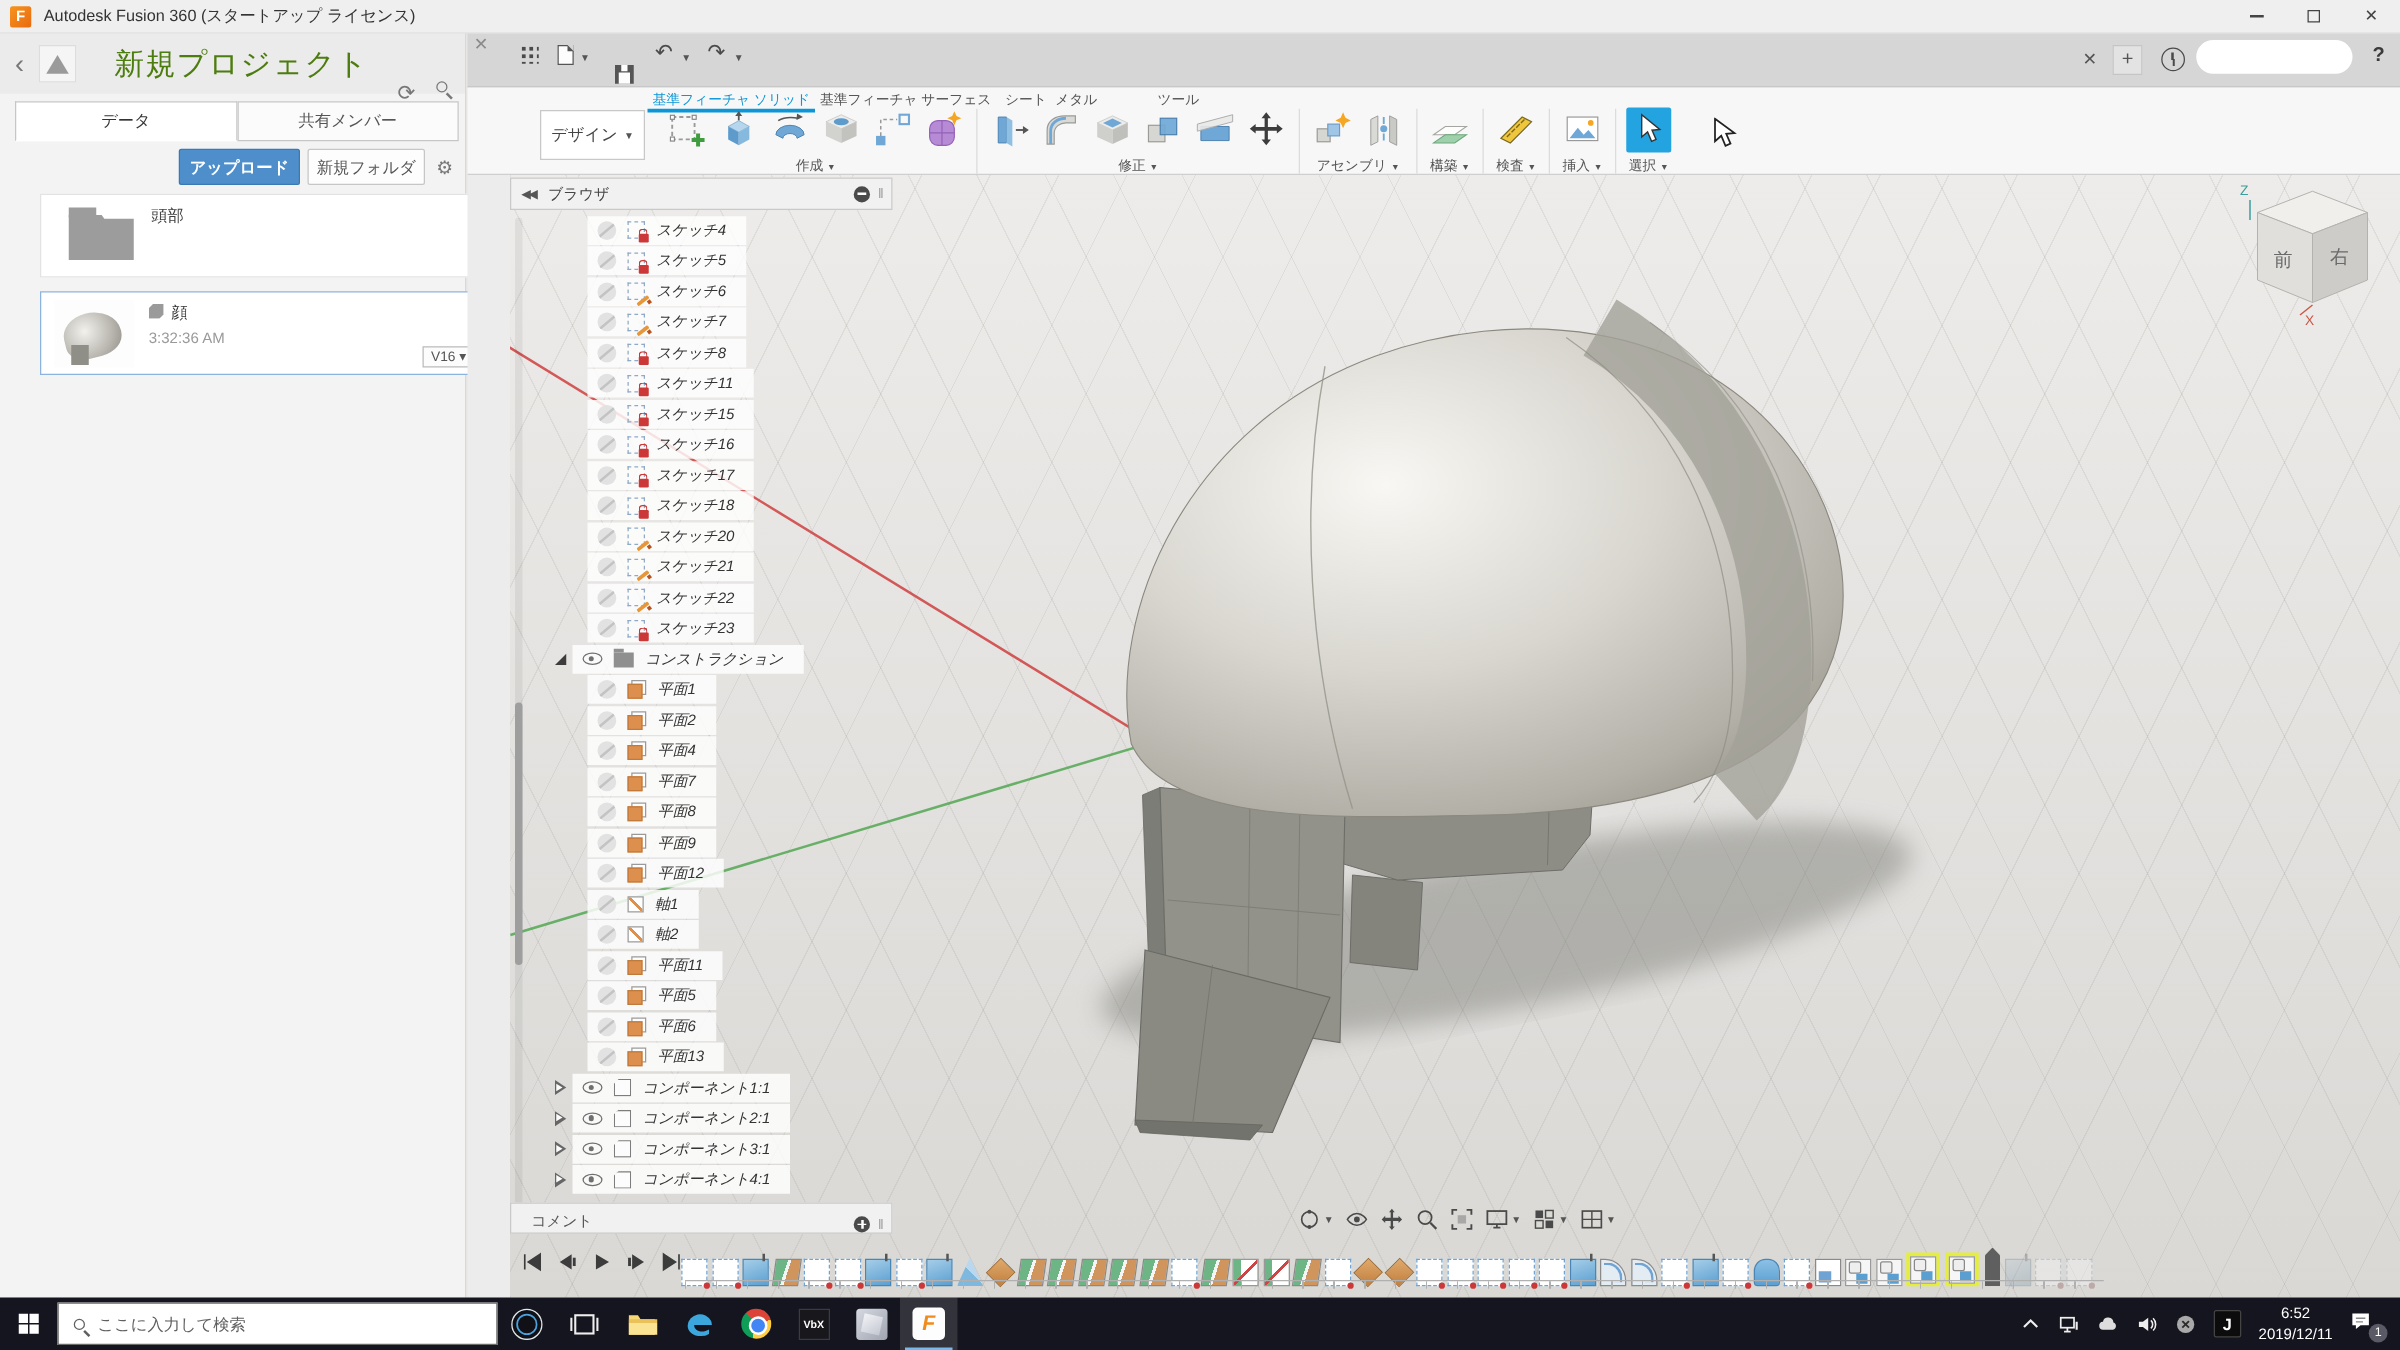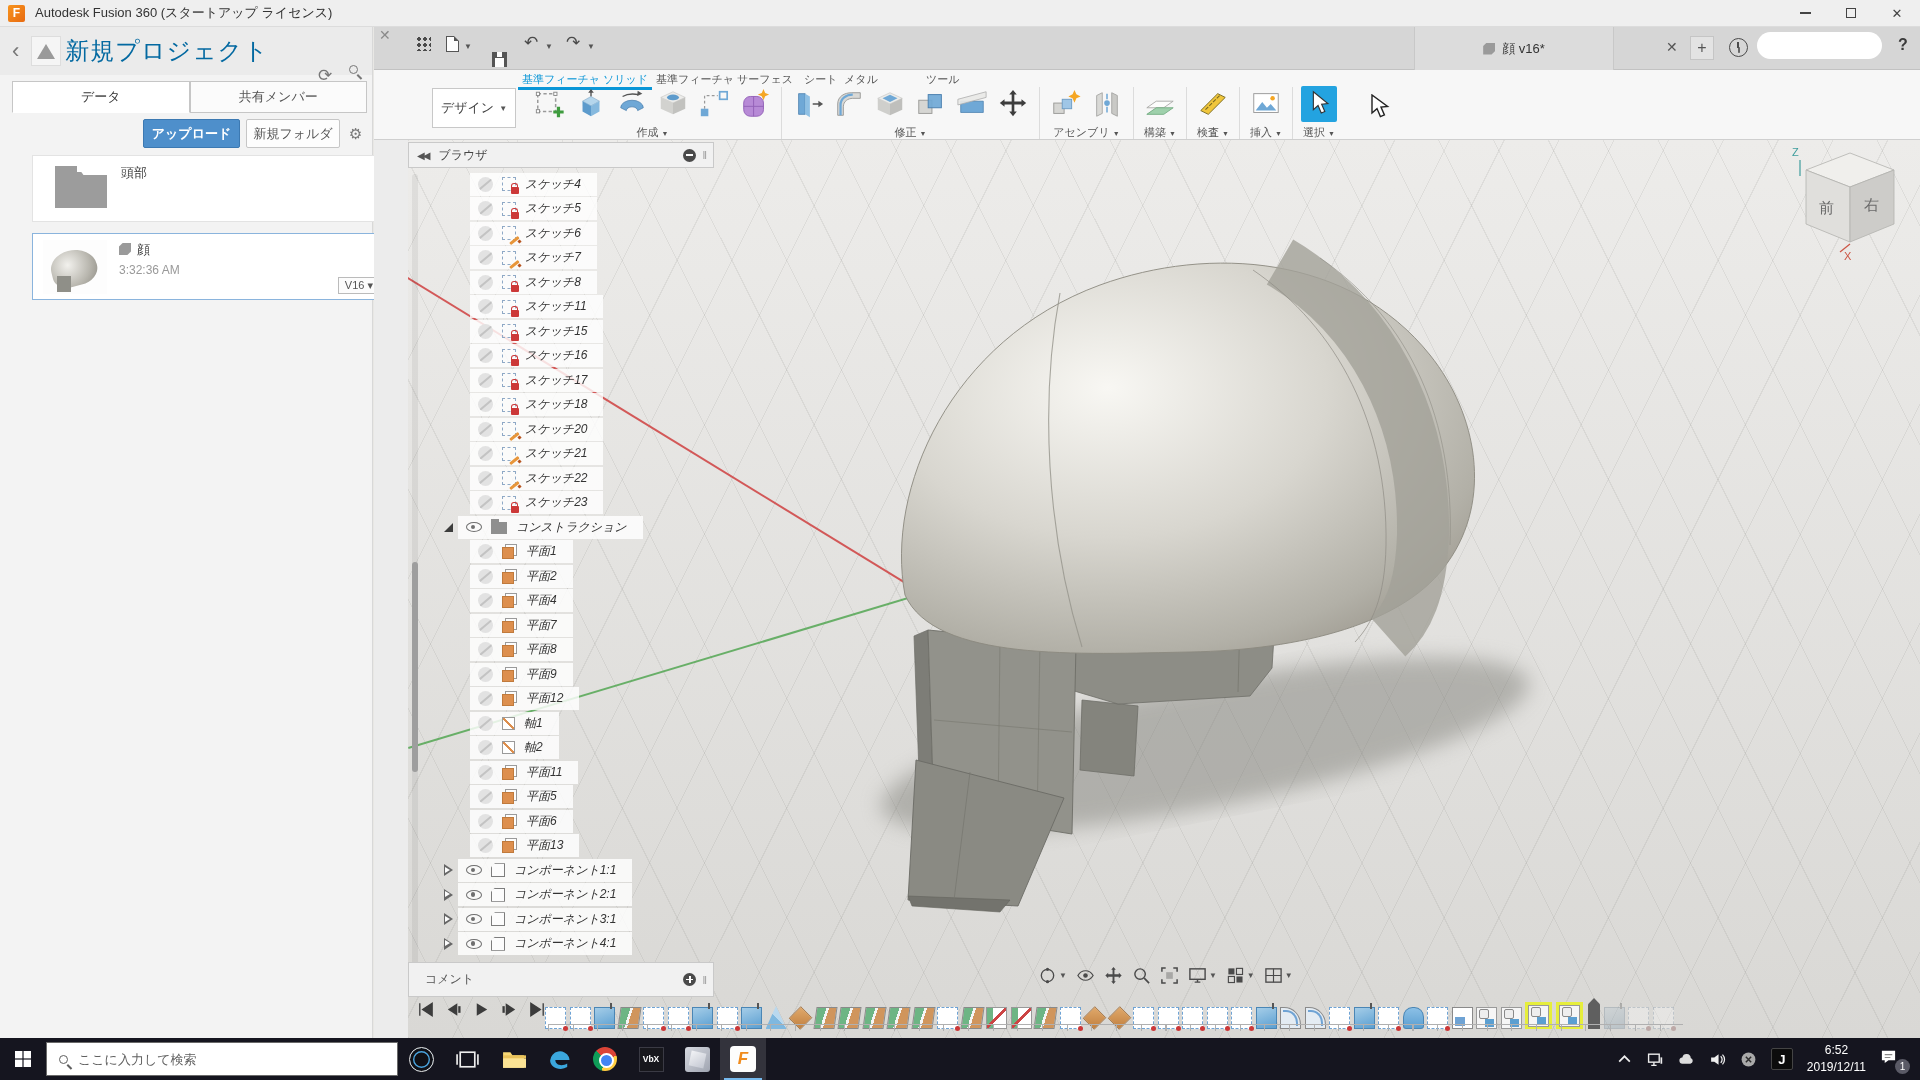--- a/index.html
+++ b/index.html
@@ -14,21 +14,21 @@
   .winbtn { width:46px; height:27px; display:flex; align-items:center; justify-content:center; font-size:13px; color:#444; }
   .wb-max i { display:block; width:10px; height:10px; border:1.4px solid #444; }
   .wb-min i { display:block; width:11px; height:1.6px; background:#444; }
 
   
   #data-panel { position:absolute; left:0; top:27px; width:373px; height:1011px; background:#f3f3f3; border-right:1px solid #d8d8d8; }
   #dp-header { height:48px; background:#ebebeb; display:flex; align-items:center; }
   #dp-back { font-size:22px; color:#777; margin-left:12px; }
   #dp-logo { width:30px; height:30px; margin-left:12px; background:#f5f5f5; border:1px solid #ddd; display:flex; align-items:center; justify-content:center; }
   #dp-logo i { width:0; height:0; border-left:9px solid transparent; border-right:9px solid transparent; border-bottom:15px solid #9a9a9a; }
-  #dp-title { margin-left:4px; font-size:24px; color:#0369a1; letter-spacing:1px; white-space:nowrap; }
+  #dp-title { margin-left:30px; font-size:24px; color:#4d7c0f; letter-spacing:1px; white-space:nowrap; }
   #dp-refresh { position:absolute; left:318px; top:38px; font-size:17px; color:#777; }
   #dp-search { position:absolute; left:349px; top:38px; }
   .mag { display:block; width:9px; height:9px; border:1.8px solid #777; border-radius:50%; position:relative; }
   .mag::after { content:""; position:absolute; left:8px; top:8px; width:6px; height:1.8px; background:#777; transform:rotate(45deg); transform-origin:0 0; }
   #panel-close { position:absolute; left:379px; top:27px; font-size:14px; color:#8a8a8a; z-index:5; }
 
   #dp-tabs { position:absolute; left:12px; top:54px; width:355px; height:32px; display:flex; }
   .dp-tab { flex:1; border:1px solid #c6c6c6; background:#fbfbfb; font-size:13px; color:#555; display:flex; align-items:center; justify-content:center; }
   .dp-tab.active { background:#fff; border-bottom-color:#fff; color:#333; }
   #dp-actions { position:absolute; left:0; top:92px; width:373px; height:30px; }
@@ -132,21 +132,21 @@
   .ico-folder::before { content:""; position:absolute; left:0; top:-3px; width:8px; height:3px; background:#8f8f8f; }
   .ico-plane { width:15px; height:15px; position:relative; }
   .ico-plane::before { content:""; position:absolute; right:0; top:0; width:10px; height:10px; border:1.2px solid #9a9a9a; background:rgba(255,255,255,.6); }
   .ico-plane::after { content:""; position:absolute; left:0; bottom:0; width:10px; height:10px; background:#dd8f4e; border:1px solid #c07a3c; }
   .ico-axis { width:13px; height:13px; border:1.2px solid #9a9a9a; background:linear-gradient(45deg, transparent 44%, #dd8f4e 44% 58%, transparent 58%), #fff; }
   .ico-comp { width:14px; height:14px; border:1.3px solid #7d7d7d; background:#fcfcfc; clip-path:polygon(28% 0,100% 0,100% 100%,0 100%,0 28%); position:relative; }
   .ico-comp::after { content:""; position:absolute; left:0; top:0; width:10px; height:1.2px; background:#7d7d7d; transform:rotate(-45deg); transform-origin:0 0; }
   .br-label { font-size:12px; color:#333; white-space:nowrap;font-style:italic; }
 
   
-  #comment-bar { position:absolute; left:0; top:822px; width:306px; height:35px; background:#f1f1f1; border:1px solid #c9c9c9; display:flex; align-items:center; }
+  #comment-bar { position:absolute; left:0; top:822px; width:306px; height:25px; background:#f1f1f1; border:1px solid #c9c9c9; display:flex; align-items:flex-end; }
   #comment-bar .cm-title { margin-left:16px; font-size:12px; color:#555; }
   .bh-plus { margin-left:auto; width:13px; height:13px; border-radius:50%; background:#4a4a4a; position:relative; }
   .bh-plus::after { content:""; position:absolute; left:3px; top:5.7px; width:7px; height:1.6px; background:#fff; }
   .bh-plus::before { content:""; position:absolute; left:5.7px; top:3px; width:1.6px; height:7px; background:#fff; }
   #navbar { position:absolute; left:620px; top:820px; height:30px; display:flex; align-items:center; gap:9px; padding:0 10px; }
   .nav-cell { display:flex; align-items:center; gap:2px; }
   .nav-cell svg { width:19px; height:19px; }
 
   
   #timeline { position:absolute; left:0; top:856px; width:1512px; height:40px; }
@@ -274,24 +274,20 @@
 
   <div id="tabbar">
     <div class="qat grid9" style="left:42px;"></div>
     <div class="qat page-ico" style="left:72px;"></div>
     <span class="qat caret-d" style="left:90px; top:15px;">▼</span>
     <div class="qat save-ico" style="left:118px;"></div>
     <span class="qat" style="left:150px; top:5px; font-size:17px;">↶</span>
     <span class="qat caret-d" style="left:171px; top:15px;">▼</span>
     <span class="qat" style="left:192px; top:5px; font-size:17px;">↷</span>
     <span class="qat caret-d" style="left:213px; top:15px;">▼</span>
-    <div id="doc-tab">
-      <span class="cube-ico"></span>
-      <span class="title">顔 v16*</span>
-    </div>
     <span id="tab-close">✕</span>
     <div id="tab-new">+</div>
     <div id="tab-clock"></div>
     <div id="avatar-redacted"></div>
     <span id="help-q">?</span>
   </div>
 
   <div id="ribbon">
     <div id="ribbon-tabs">
       <span class="rtab active" style="left:148px;">基準フィーチャ ソリッド</span>

